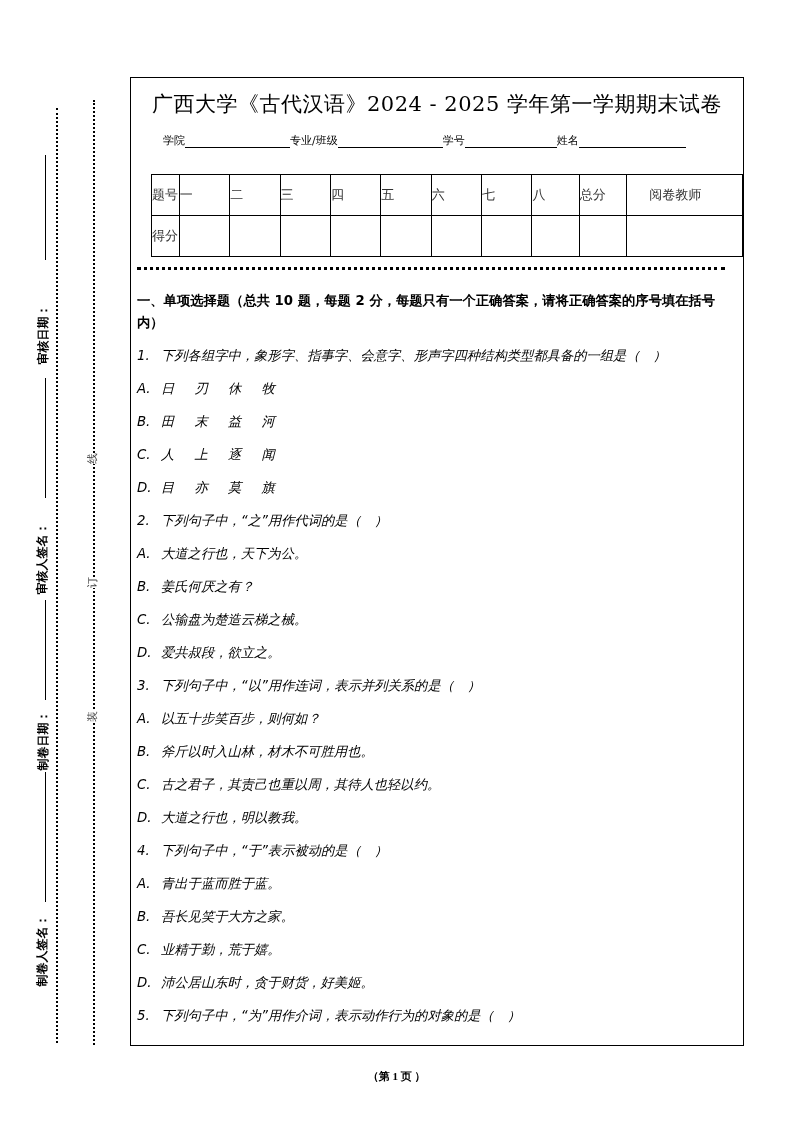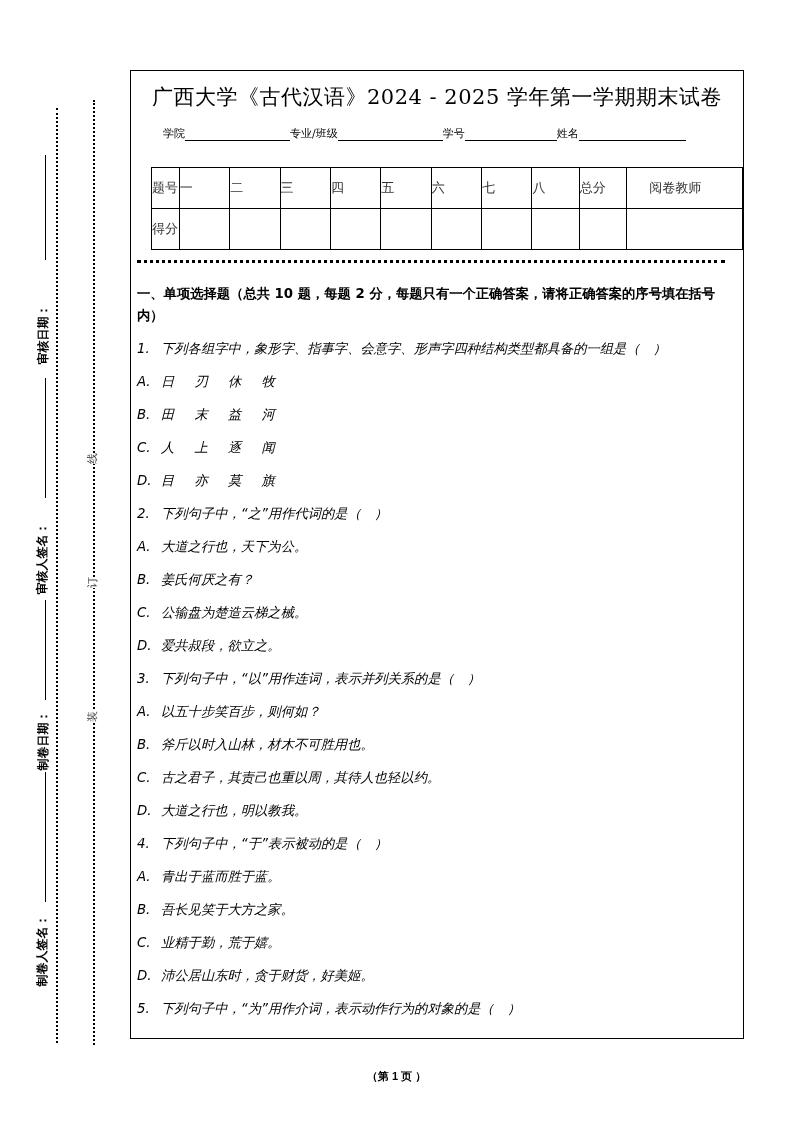--- a/index.html
+++ b/index.html
@@ -1,38 +1,38 @@
 <!DOCTYPE html>
 <html><head>
 <meta charset="utf-8">
 <style>
   html,body{margin:0;padding:0;background:#fff;}
   body{width:793px;height:1122px;position:relative;overflow:hidden;font-family:"DejaVu Serif",serif;color:#000;}
-  .frame{position:absolute;left:130px;top:70px;width:614px;height:969px;border:1.5px solid #000;box-sizing:border-box;}
+  .frame{position:absolute;left:130px;top:77px;width:614px;height:969px;border:1.5px solid #000;box-sizing:border-box;}
   .title{position:absolute;left:0;right:0;top:12px;text-align:center;font-size:21px;letter-spacing:0.5px;font-family:"DejaVu Serif",serif;}
   .info{position:absolute;left:32px;top:55px;font-size:11px;display:flex;align-items:flex-end;text-align:center;}
   .info .lbl{white-space:nowrap;}
   .info .line{display:inline-block;border-bottom:1px solid #000;height:12px;}
   table.score{position:absolute;left:20px;top:96px;border-collapse:collapse;font-size:13px;}
   table.score td{border:1px solid #000;vertical-align:middle;padding:0;color:#333;}
   table.score tr.r1 td{height:40px;}
   table.score tr.r2 td{height:40px;}
   .dots{position:absolute;left:6px;right:18px;top:189px;border-top:3px dotted #000;}
   .content{position:absolute;left:6px;top:212px;right:4px;font-family:"DejaVu Sans",sans-serif;font-size:13.3px;}
   .section{line-height:22px;margin-bottom:11px;font-weight:bold;}
   .q,.opt{height:33px;line-height:22px;white-space:nowrap;font-style:italic;}
   .num{display:inline-block;width:24px;}
   .spaced{letter-spacing:8px;}
   .margin{position:absolute;top:0;left:0;width:130px;height:1122px;}
   .vdots1{position:absolute;left:56px;top:108px;height:935px;border-left:2px dotted #000;}
   .vdots2{position:absolute;left:93px;top:100px;height:945px;border-left:2px dotted #000;}
   .vline{position:absolute;left:45px;border-left:1px solid #000;}
   .vlabel{position:absolute;left:37px;transform:rotate(-90deg);transform-origin:center;font-weight:bold;font-size:12px;white-space:nowrap;font-family:"DejaVu Sans",sans-serif;}
   .vmark{position:absolute;left:87px;transform:rotate(-90deg);font-size:11px;color:#444;background:#fff;padding:1px 0;}
-  .footer{position:absolute;top:1069px;left:0;width:793px;text-align:center;font-size:11px;font-weight:bold;font-family:Liberation Sans, sans-serif;}
+  .footer{position:absolute;top:1069px;left:0;width:793px;text-align:center;font-size:11px;font-weight:bold;font-family:Liberation Serif, serif;}
 </style>
 </head>
 <body>
 
 <div class="margin">
   <div class="vdots1"></div>
   <div class="vdots2"></div>
 
   <div class="vline" style="top:155px;height:105px;"></div>
   <div class="vlabel" style="top:326px;left:8px;width:70px;text-align:center;">审核日期：</div>

